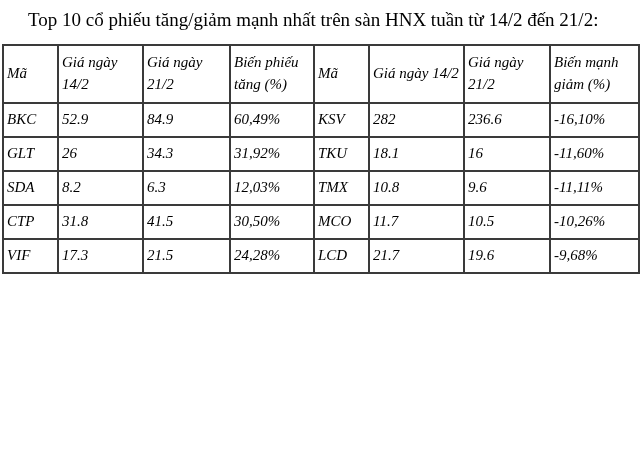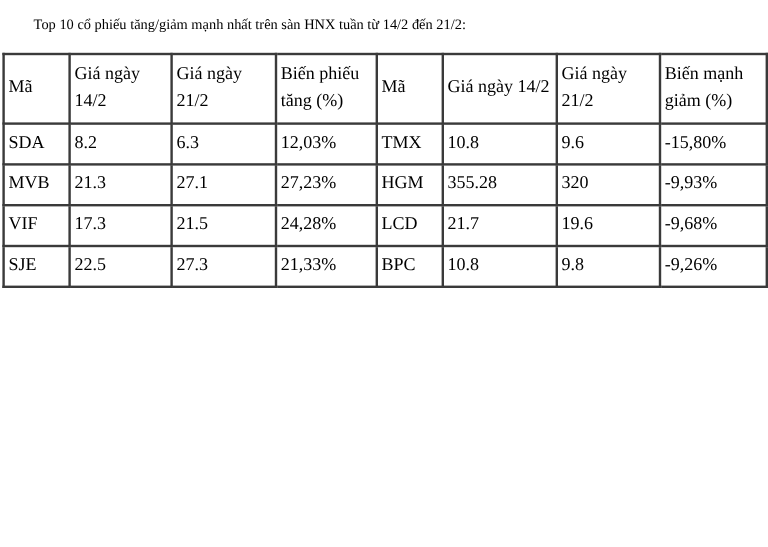--- a/index.html
+++ b/index.html
@@ -9,29 +9,30 @@
   }
   body {
     width: 640px;
     height: 456px;
     font-family: "Liberation Serif", "DejaVu Serif", serif;
     color: #000000;
     overflow: hidden;
   }
   .doc-title {
     margin: 9px 0 0 28px;
-    font-size: 12px;
+    font-size: 19px;
     line-height: 22px;
     white-space: nowrap;
   }
   table.stock-table {
     border-collapse: collapse;
     table-layout: fixed;
     width: 636px;
     margin: 13px 0 0 2px;
+    font-style: italic;
   }
   table.stock-table th,
   table.stock-table td {
     border: 2px solid #3a3a3a;
     padding: 1px 3px;
     font-size: 15px;
     font-weight: normal;
     text-align: left;
     vertical-align: middle;
     line-height: 1.45;
@@ -67,53 +68,63 @@
       <th>Giá ngày 21/2</th>
       <th>Biến phiếu tăng (%)</th>
       <th>Mã</th>
       <th>Giá ngày 14/2</th>
       <th>Giá ngày 21/2</th>
       <th>Biến mạnh giảm (%)</th>
     </tr>
   </thead>
   <tbody>
     <tr>
+      <td>BKC</td>
+      <td>52.9</td>
+      <td>84.9</td>
+      <td>60,49%</td>
+      <td>KSV</td>
+      <td>282</td>
+      <td>236.6</td>
+      <td>-16,10%</td>
+    </tr>
+    <tr>
+      <td>GLT</td>
+      <td>26</td>
+      <td>34.3</td>
+      <td>31,92%</td>
+      <td>TKU</td>
+      <td>18.1</td>
+      <td>16</td>
+      <td>-11,60%</td>
+    </tr>
+    <tr>
       <td>SDA</td>
       <td>8.2</td>
       <td>6.3</td>
       <td>12,03%</td>
       <td>TMX</td>
       <td>10.8</td>
       <td>9.6</td>
-      <td>-15,80%</td>
+      <td>-11,11%</td>
     </tr>
     <tr>
-      <td>MVB</td>
-      <td>21.3</td>
-      <td>27.1</td>
-      <td>27,23%</td>
-      <td>HGM</td>
-      <td>355.28</td>
-      <td>320</td>
-      <td>-9,93%</td>
+      <td>CTP</td>
+      <td>31.8</td>
+      <td>41.5</td>
+      <td>30,50%</td>
+      <td>MCO</td>
+      <td>11.7</td>
+      <td>10.5</td>
+      <td>-10,26%</td>
     </tr>
     <tr>
       <td>VIF</td>
       <td>17.3</td>
       <td>21.5</td>
       <td>24,28%</td>
       <td>LCD</td>
       <td>21.7</td>
       <td>19.6</td>
       <td>-9,68%</td>
     </tr>
-    <tr>
-      <td>SJE</td>
-      <td>22.5</td>
-      <td>27.3</td>
-      <td>21,33%</td>
-      <td>BPC</td>
-      <td>10.8</td>
-      <td>9.8</td>
-      <td>-9,26%</td>
-    </tr>
   </tbody>
 </table>
 
 </body></html>

